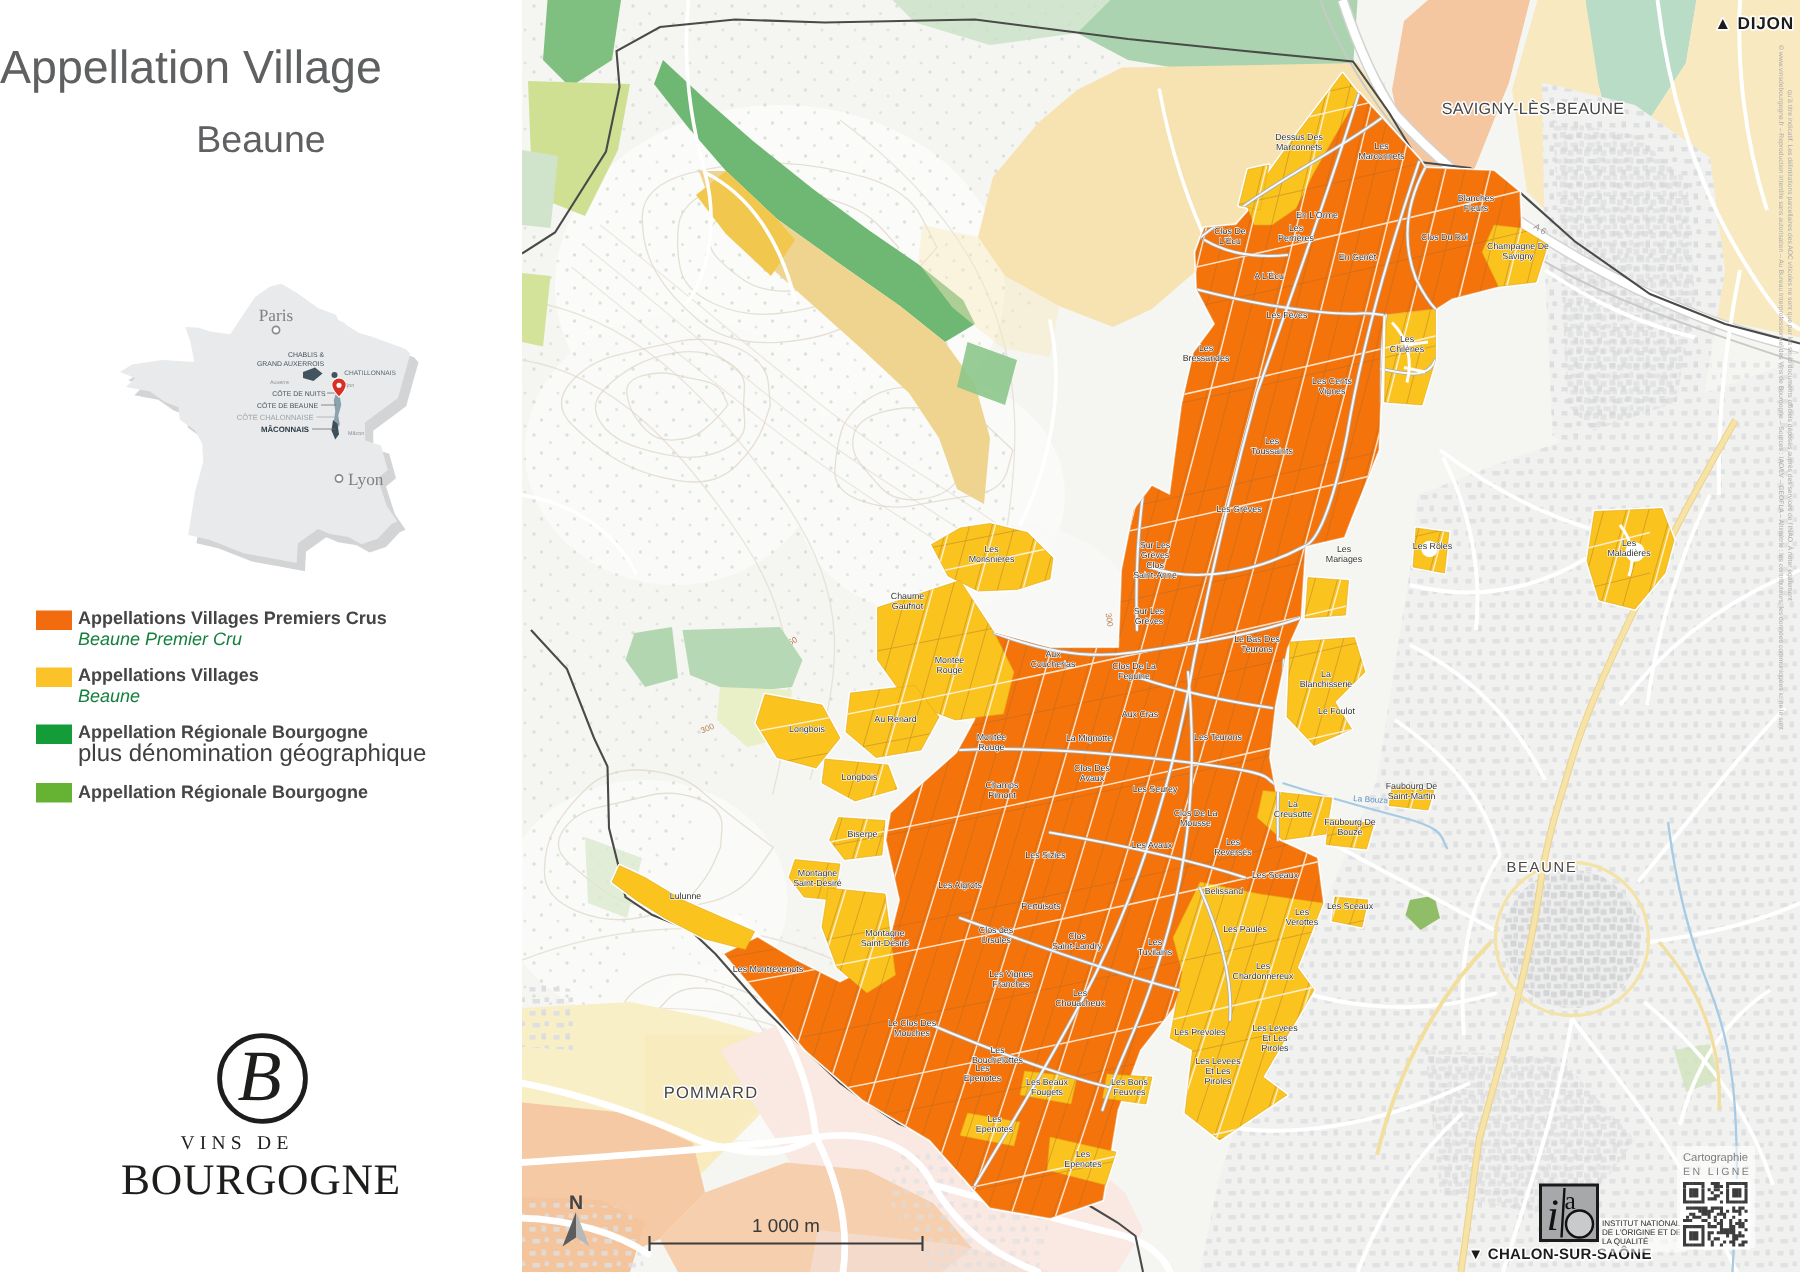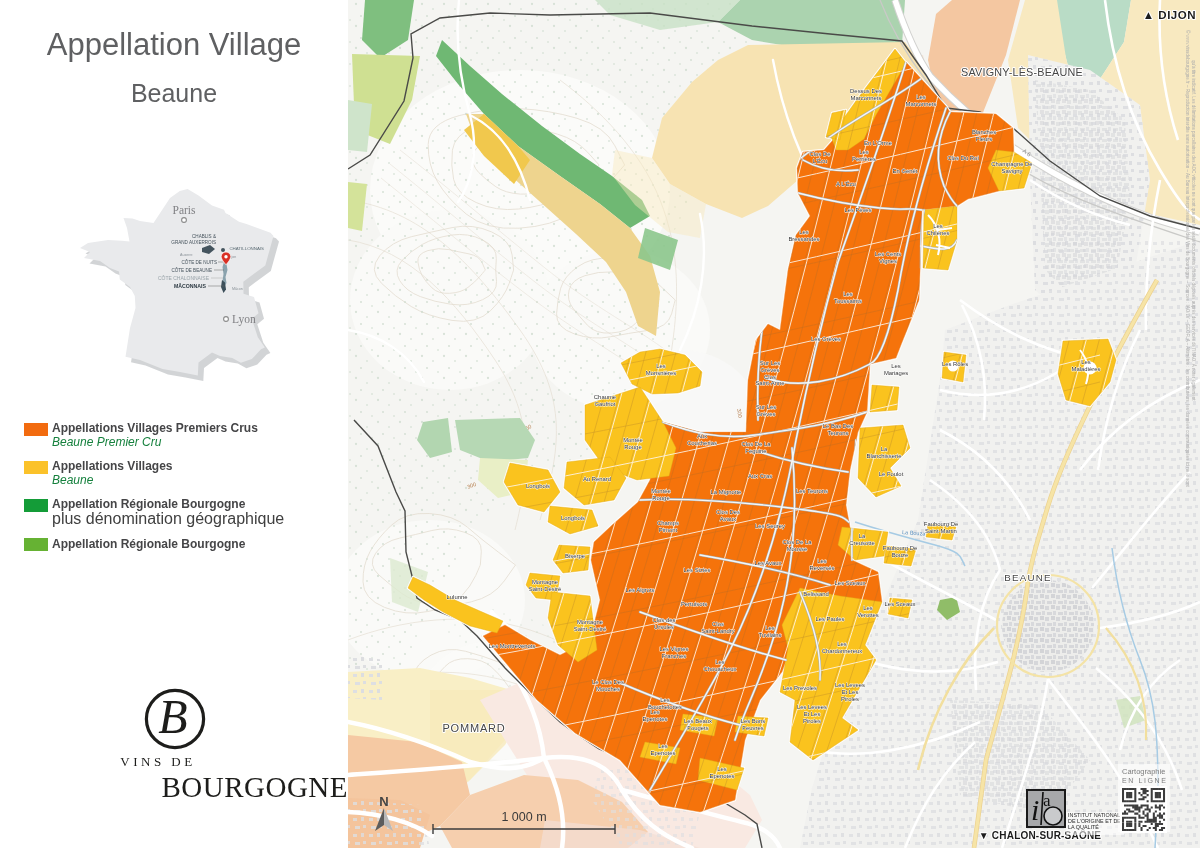--- a/index.html
+++ b/index.html
@@ -1,31 +1,31 @@
 <!DOCTYPE html>
 <html><head><meta charset="utf-8">
 <style>
 html,body{margin:0;padding:0;}
 #page{position:relative;width:1200px;height:848px;background:#fff;overflow:hidden;
   font-family:"Liberation Sans",sans-serif;}
 #side{position:absolute;left:0;top:0;width:348px;height:848px;background:#fff;}
 #map{position:absolute;left:348px;top:0;}
-.t1{position:absolute;left:0;top:27px;width:348px;text-align:center;
+.t1{position:absolute;left:0;top:27px;width:348px;
   font-size:31px;color:#5f6062;font-weight:400;}
 .t2{position:absolute;left:0;top:79px;width:348px;text-align:center;
   font-size:25px;color:#5f6062;font-weight:400;}
-.li{position:absolute;left:24px;width:320px;margin-top:16px;}
+.li{position:absolute;left:24px;width:320px;}
 .sw{position:absolute;left:0;top:1px;width:24px;height:13px;}
 .lx{padding-left:28px;}
 .lt{font-size:12px;font-weight:bold;color:#454547;line-height:13.5px;}
 .ls{font-size:12px;font-style:italic;color:#15803d;line-height:13.5px;}
 .lp{font-size:16px;color:#404040;line-height:13.5px;}
 #vinsde{position:absolute;left:0;top:754px;width:316px;text-align:center;
   font-family:"Liberation Serif",serif;font-size:13px;letter-spacing:3.5px;color:#1d1d1b;}
-#bourg{position:absolute;left:0;top:771px;width:348px;text-align:right;
+#bourg{position:absolute;left:0;top:771px;width:348px;text-align:center;
   font-family:"Liberation Serif",serif;font-size:29px;letter-spacing:0.5px;color:#1d1d1b;}
 </style></head><body>
 <div id="page">
 <div id="side">
   <div class="t1">Appellation Village</div>
   <div class="t2">Beaune</div>
 <svg style="position:absolute;left:80px;top:188px" width="210" height="200" viewBox="0 0 210 200">
 <path d="M107.6,1.1 L99.8,3.1 L90,10 L73.5,34.9 L60,33 L52.5,30.5 L43.5,30 L47,40 L49.5,53.4 L42,52.8 L28,52 L8,55 L0,60 L10,64 L4,70 L20,73 L30,80 L39,83.5 L39.8,91.6 L50,99 L54.8,107.9 L55.5,119.9 L50,140 L45.5,168.7 L60,172 L82.5,180.9 L100,184 L117.8,187.4 L118.5,174.4 L132,164.6 L140,168 L152.3,170 L160.9,174.8 L171.8,171.1 L181,161.3 L184.9,159.6 L177.8,149.3 L171.8,130.8 L178.5,125.3 L174,109 L163.5,105.7 L163.3,93.7 L185.3,77.4 L193.5,48 L190.5,44.7 L166.5,36 L159,33.8 L145.5,25.1 L144,21.8 L132,17.4 L118.5,7.6 Z" transform="translate(5.5,5.5)" fill="#c3c6c8" opacity="0.75"></path>
 <path d="M107.6,1.1 L99.8,3.1 L90,10 L73.5,34.9 L60,33 L52.5,30.5 L43.5,30 L47,40 L49.5,53.4 L42,52.8 L28,52 L8,55 L0,60 L10,64 L4,70 L20,73 L30,80 L39,83.5 L39.8,91.6 L50,99 L54.8,107.9 L55.5,119.9 L50,140 L45.5,168.7 L60,172 L82.5,180.9 L100,184 L117.8,187.4 L118.5,174.4 L132,164.6 L140,168 L152.3,170 L160.9,174.8 L171.8,171.1 L181,161.3 L184.9,159.6 L177.8,149.3 L171.8,130.8 L178.5,125.3 L174,109 L163.5,105.7 L163.3,93.7 L185.3,77.4 L193.5,48 L190.5,44.7 L166.5,36 L159,33.8 L145.5,25.1 L144,21.8 L132,17.4 L118.5,7.6 Z" fill="#e9eaec"></path>
 <path d="M122,60 l8,-3 5,4 -6,5 -7,-2 z" fill="#44545e"></path>

